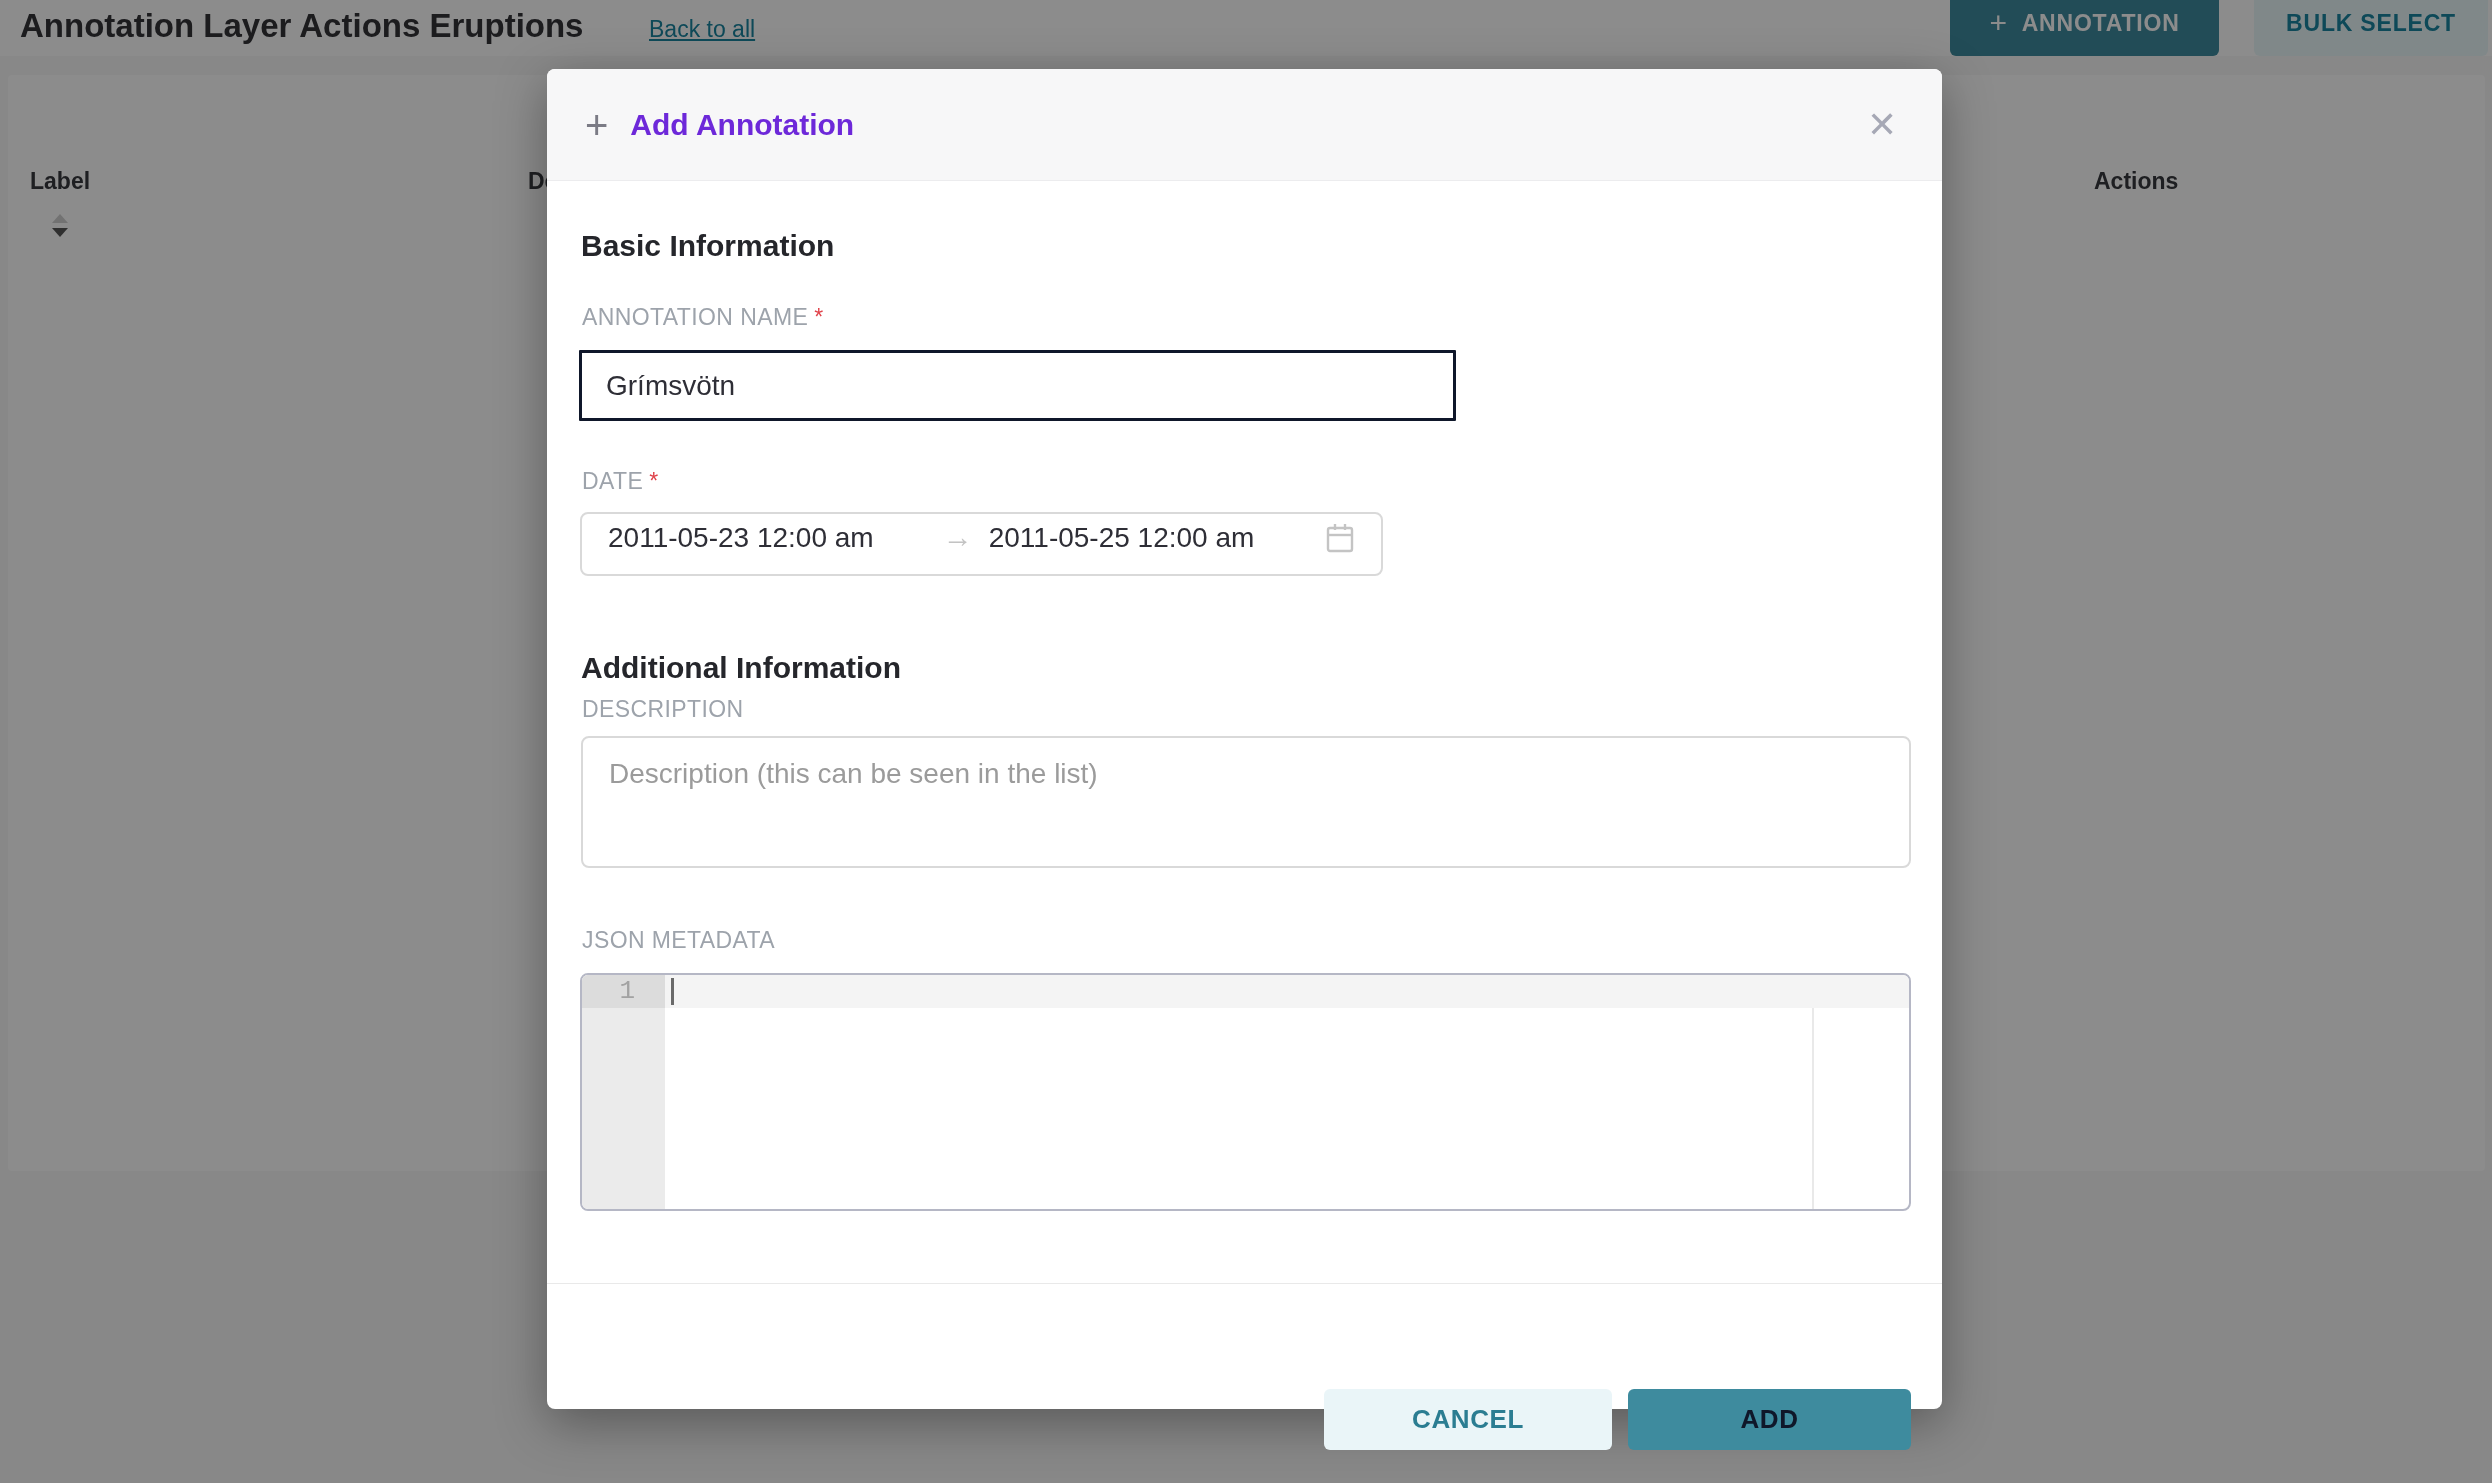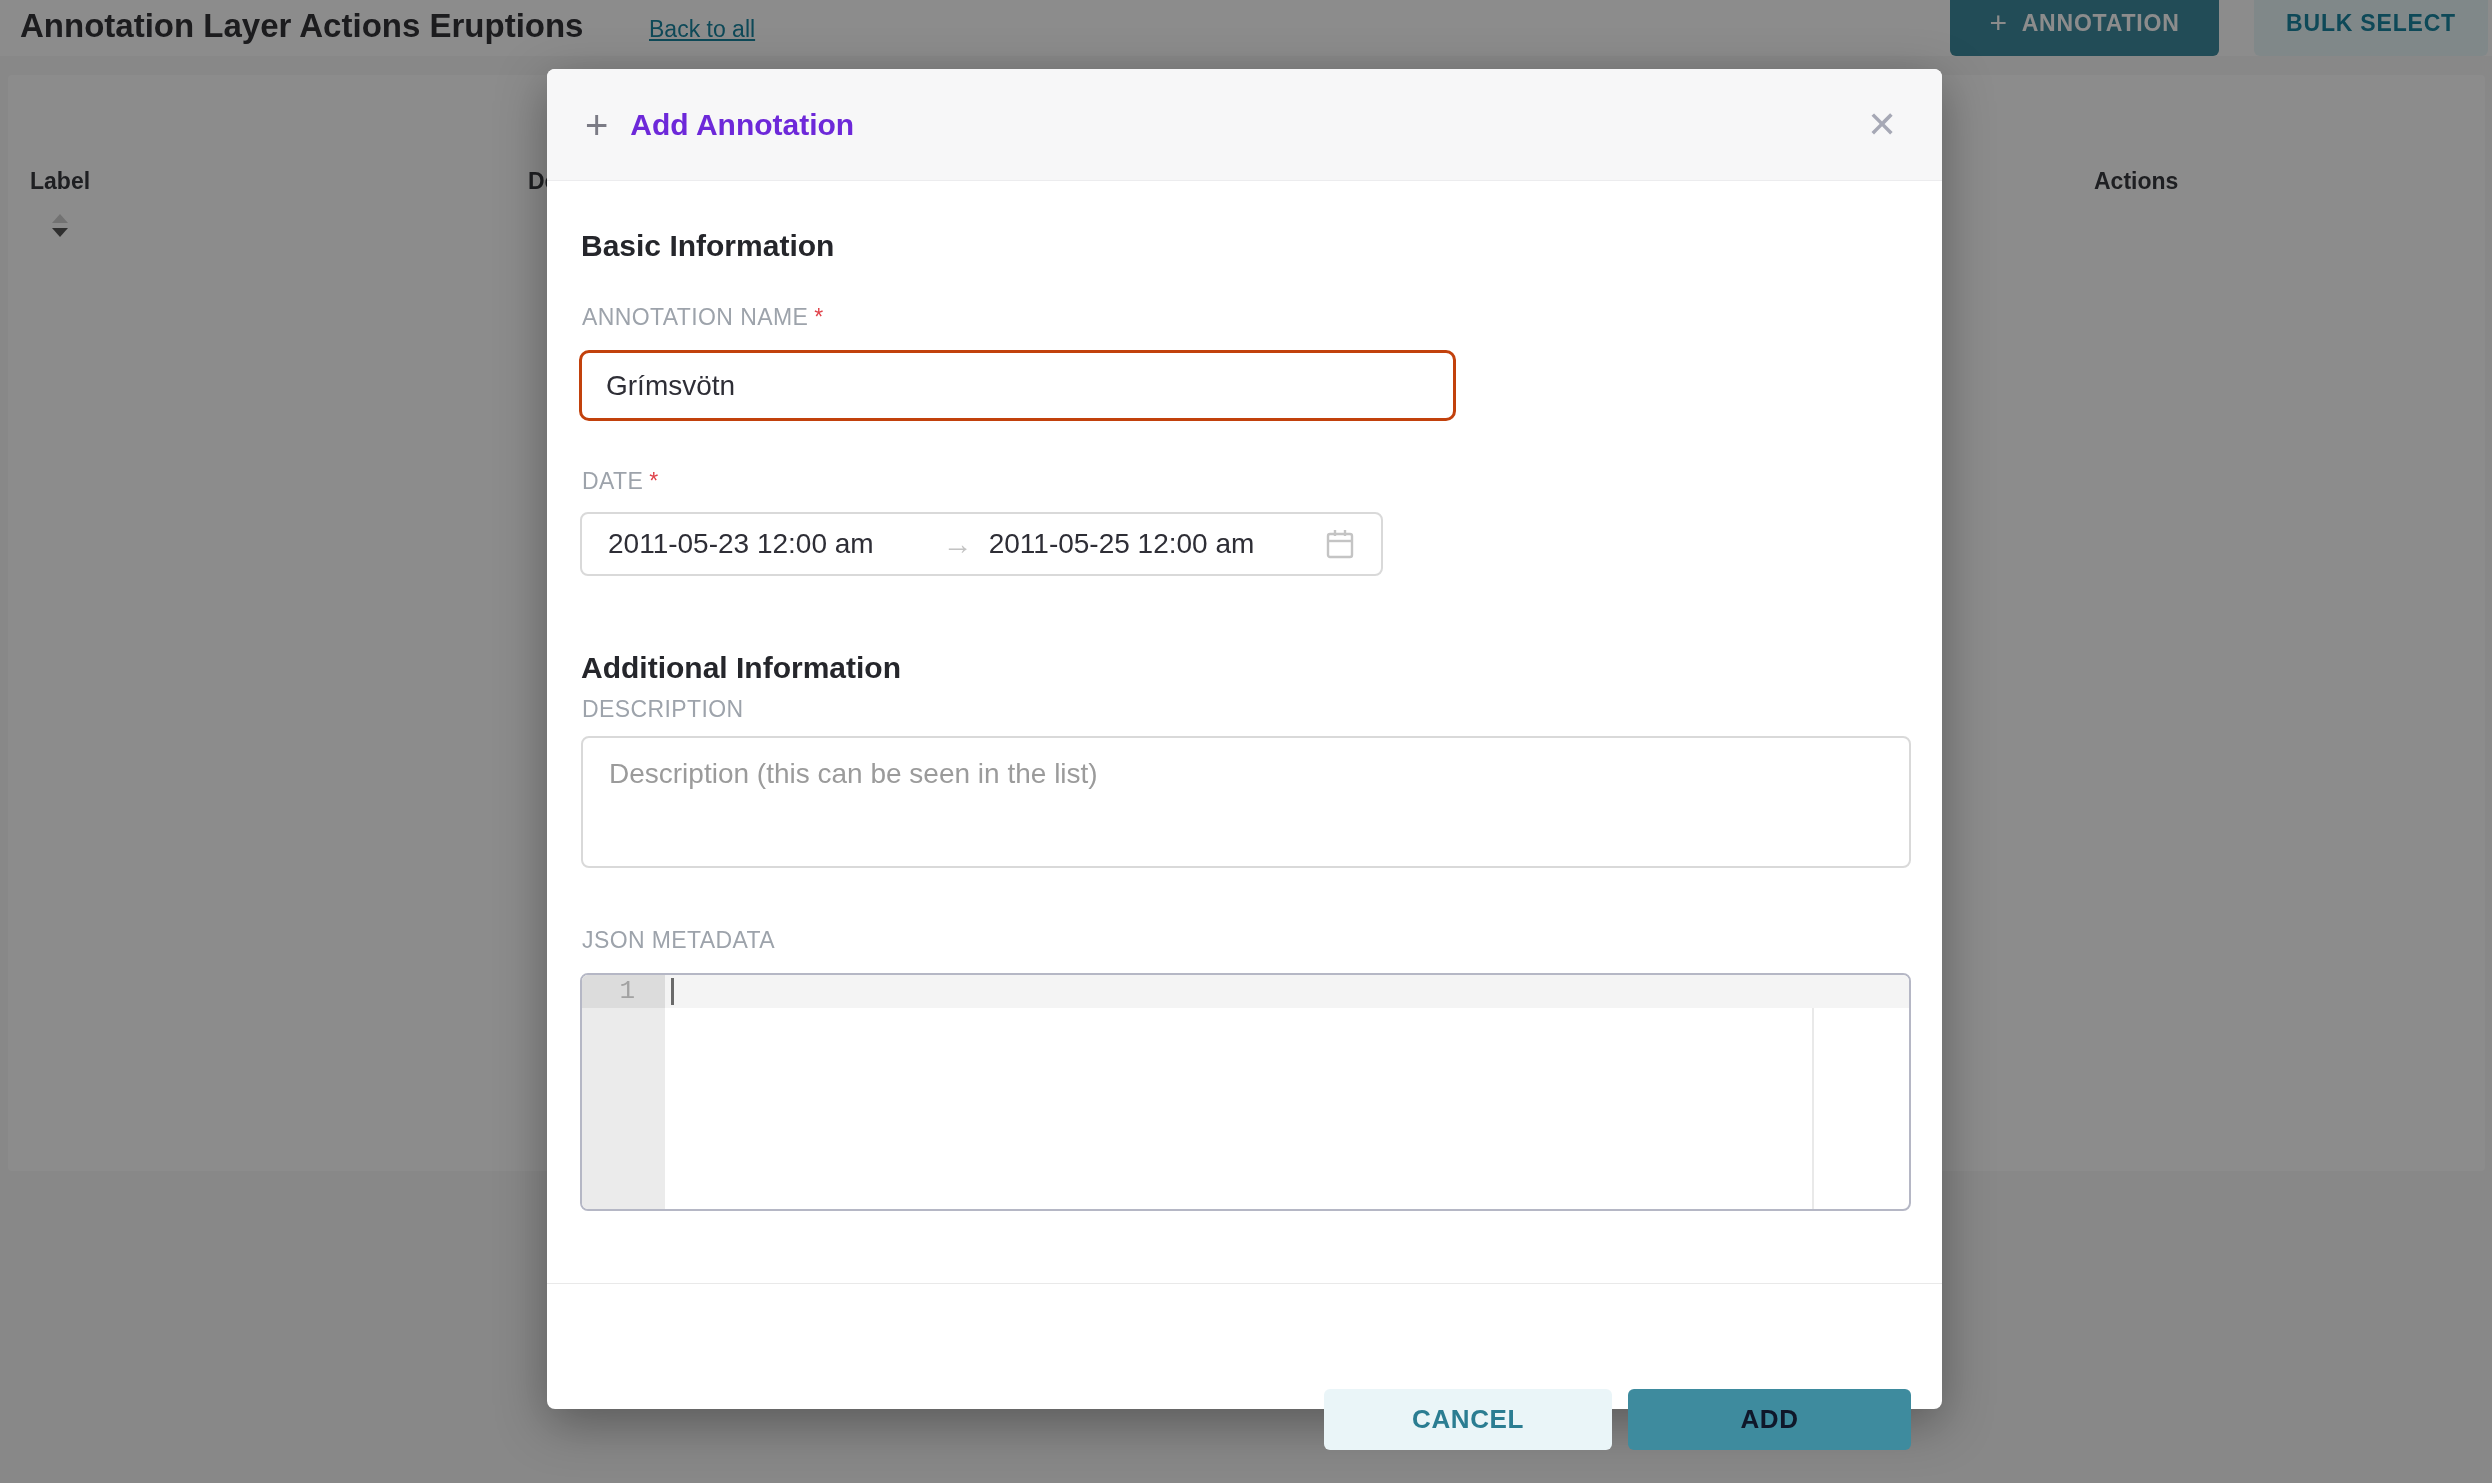--- a/index.html
+++ b/index.html
@@ -71,28 +71,28 @@
   .section-heading {
     position:absolute; left:34px; font-size:30px; font-weight:600; color:#25262b; line-height:38px;
   }
   .field-label {
     position:absolute; left:35px; font-size:23px; color:#9da3ab;
     letter-spacing:0.4px; line-height:28px;
   }
   .required { color:#e0434b; margin-left:6px; }
   .name-input {
     position:absolute; left:32px; top:281px; width:877px; height:71px;
-    border:3px solid #c2410c; border-radius:10px; outline:none;
+    border:3px solid #0f172a; border-radius:1px; outline:none;
     font-family:inherit; font-size:28px; color:#2e2e36; padding:0 24px;
     background:#ffffff;
   }
   .range-picker {
     position:absolute; left:33px; top:443px; width:803px; height:64px;
     border:2px solid #d9d9d9; border-radius:8px; background:#ffffff;
-    display:flex; align-items:center; padding:8px 26px; cursor:pointer;
+    display:flex; padding:8px 26px; cursor:pointer;
   }
   .rp-date { font-size:28px; color:#2e2e36; white-space:nowrap; }
   .rp-arrow { margin-left:69px; font-size:30px; color:#c3c3c3; line-height:30px; }
   .rp-date-end { margin-left:16px; }
   .rp-cal { margin-left:auto; display:flex; }
   .desc-textarea {
     position:absolute; left:34px; top:667px; width:1330px; height:132px;
     border:2px solid #d9d9d9; border-radius:8px; resize:none; outline:none;
     font-family:inherit; font-size:28px; color:#2e2e36; padding:20px 26px;
   }

